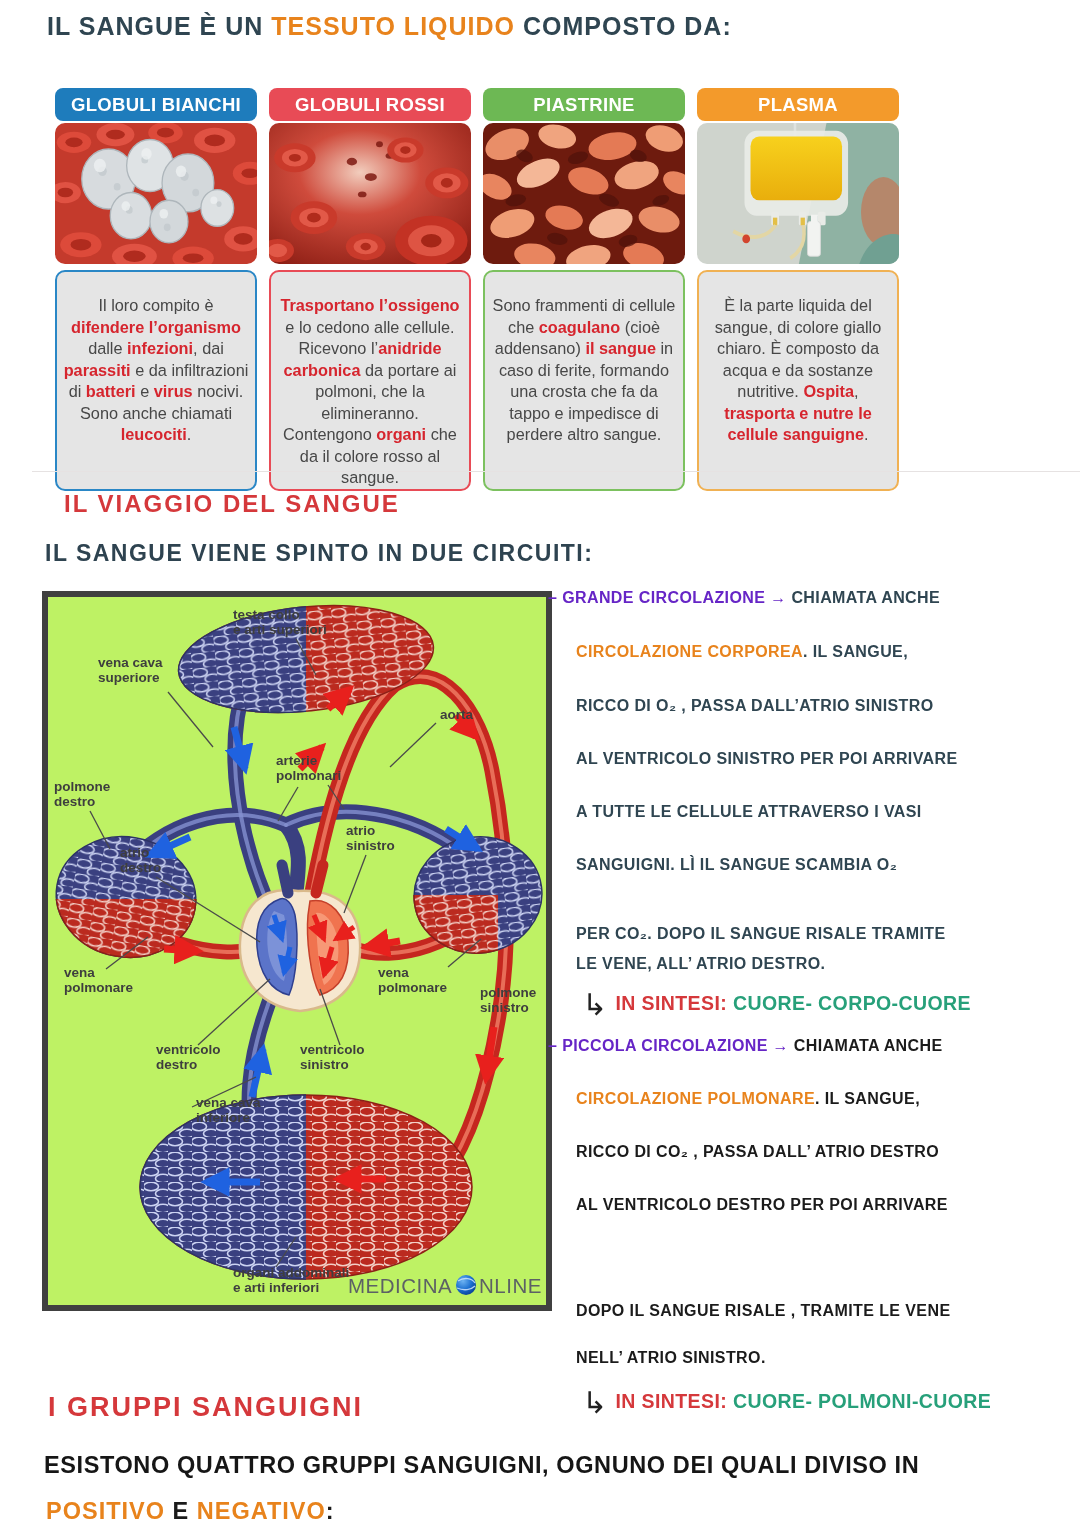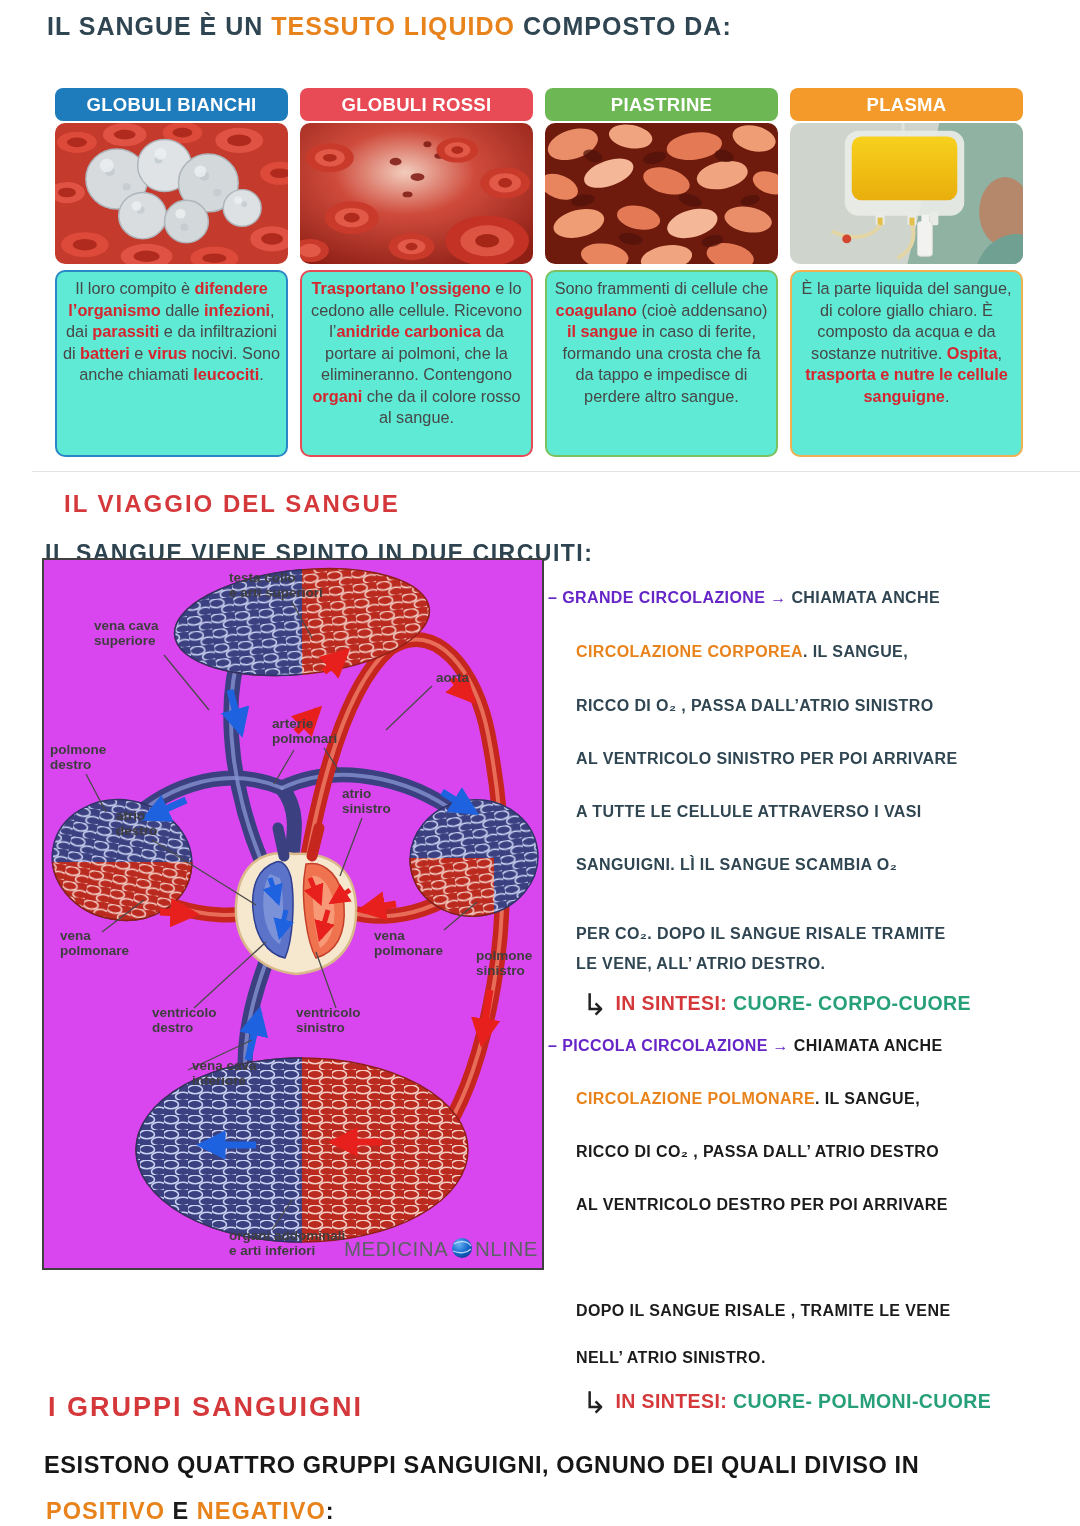--- a/index.html
+++ b/index.html
@@ -14,39 +14,39 @@
   .seg-orange{color:#e8831c;}
   .seg-green{color:#27a07a;text-align:center;}
   .seg-p{color:#474747;}
   .seg-r{color:#d6252e;font-weight:700;}
   .seg-elbow{font-size:30px;font-weight:400;color:#222;vertical-align:-5px;letter-spacing:0;}
 
   .title{position:absolute;left:47px;top:12px;font-size:25px;letter-spacing:1px;}
 
   
   .cards{position:absolute;left:55px;top:88px;width:972px;display:flex;gap:12px;}
-  .card{width:233px;display:flex;flex-direction:column;}
+  .card{width:202px;display:flex;flex-direction:column;}
   .chead{height:33px;border-radius:8px;color:#fff;font-weight:700;font-size:18.5px;
          display:flex;align-items:center;justify-content:center;letter-spacing:.3px;}
   .cimgwrap{height:141px;border-radius:10px;overflow:hidden;margin-top:2px;}
   .cimg{display:block;width:100%;height:100%;}
-  .cbody{margin-top:6px;border:2px solid;border-radius:10px;background:#5eead4;
-         padding:6px 5px;font-size:16.3px;line-height:21.5px;color:#474747;
+  .cbody{margin-top:6px;border:2px solid;border-radius:10px;background:#e5e5e5;
+         padding:23px 5px;font-size:16.3px;line-height:21.5px;color:#474747;
          text-align:center;height:171px;}
   .c0 .chead{background:#1e7cbc}.c0 .cbody{border-color:#2a87c6}
   .c1 .chead{background:#e84b56}.c1 .cbody{border-color:#e84b56}
   .c2 .chead{background:#6db854}.c2 .cbody{border-color:#7cc15f}
   .c3 .chead{background:#f39a2b}.c3 .cbody{border-color:#f0b153}
   .img-edge{position:absolute;left:32px;top:471px;width:1048px;border-top:1.5px solid #e6e2e2;}
 
   .h-travel{position:absolute;left:64px;top:490px;font-size:24px;color:#d5383b;letter-spacing:2px;}
   .h-sub{position:absolute;left:45px;top:540px;font-size:23px;color:#2e4350;letter-spacing:1.5px;}
 
-  .diagram{position:absolute;left:42px;top:558px;width:498px;height:708px;
-           border:2px solid #404040;background:#d946ef;}
+  .diagram{position:absolute;left:42px;top:591px;width:498px;height:708px;
+           border:6px solid #404040;background:#bef264;}
   .dlab{font:700 13.5px "Liberation Sans","DejaVu Sans",sans-serif;fill:#3e3e3e;}
   .wm{font:400 20.5px "Liberation Sans","DejaVu Sans",sans-serif;fill:#5c6165;letter-spacing:.5px;}
 
   .notes{position:absolute;left:548px;top:585px;width:534px;height:830px;}
   .nline{position:absolute;white-space:nowrap;font-size:16px;font-weight:700;letter-spacing:.4px;}
   .nline.first{left:0;}
   .nline.cont{left:28px;}
   .nline.sintesi{left:34px;font-size:19.5px;}
 
   .groups-h{position:absolute;left:48px;top:1392px;font-size:27px;color:#d5383b;

